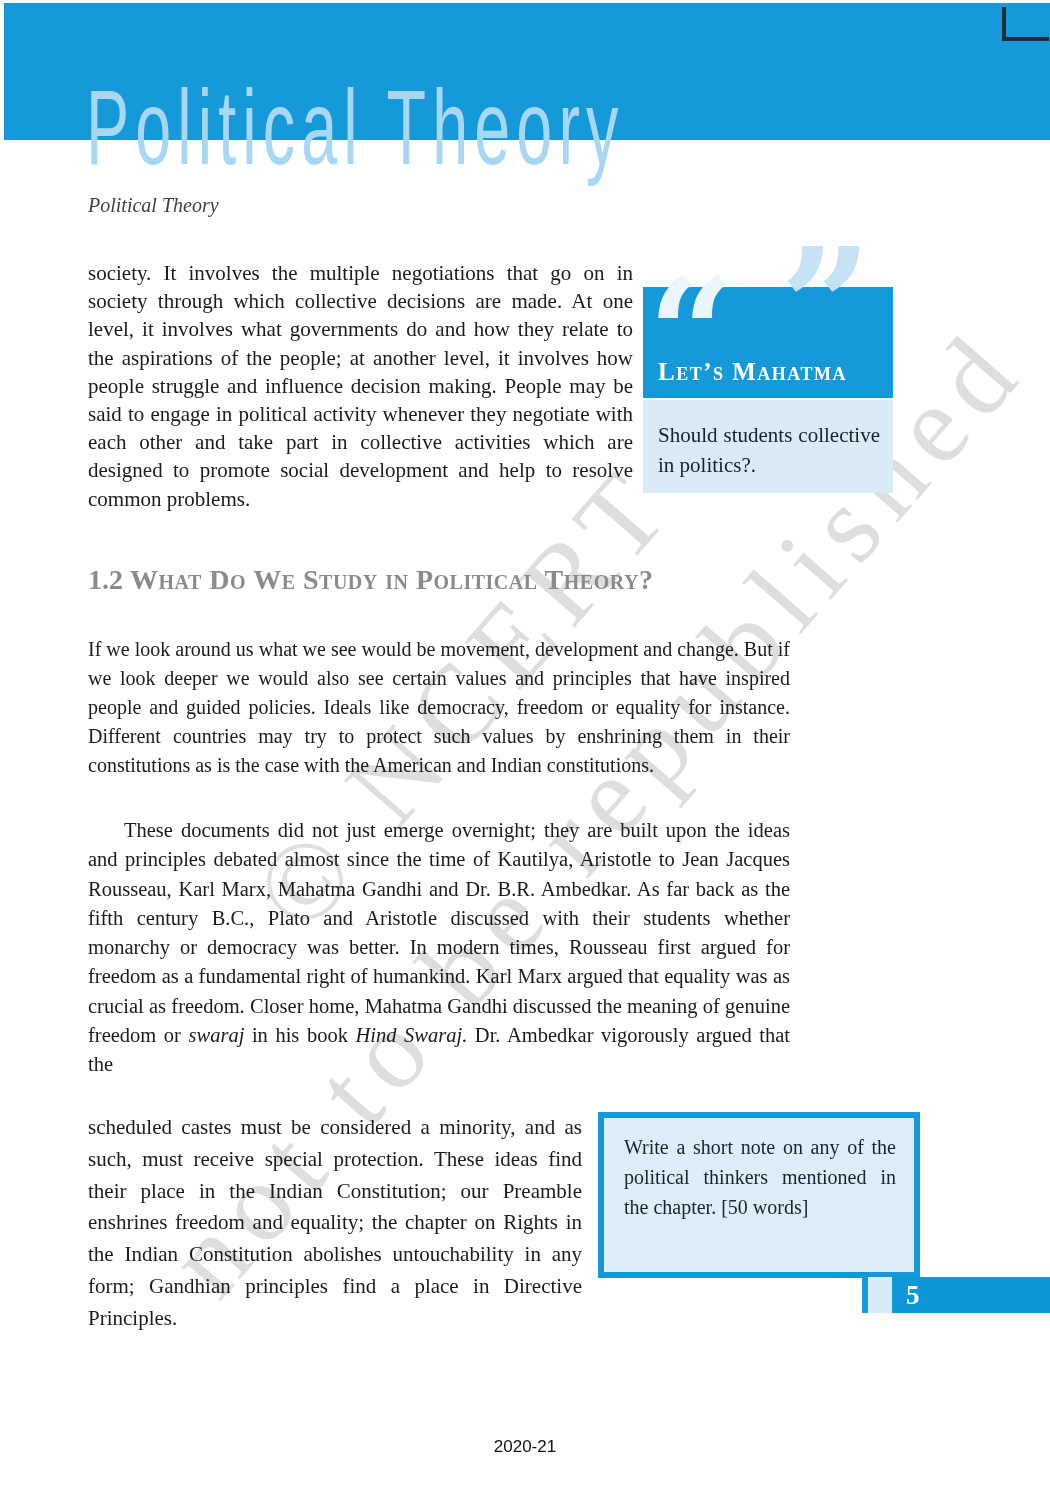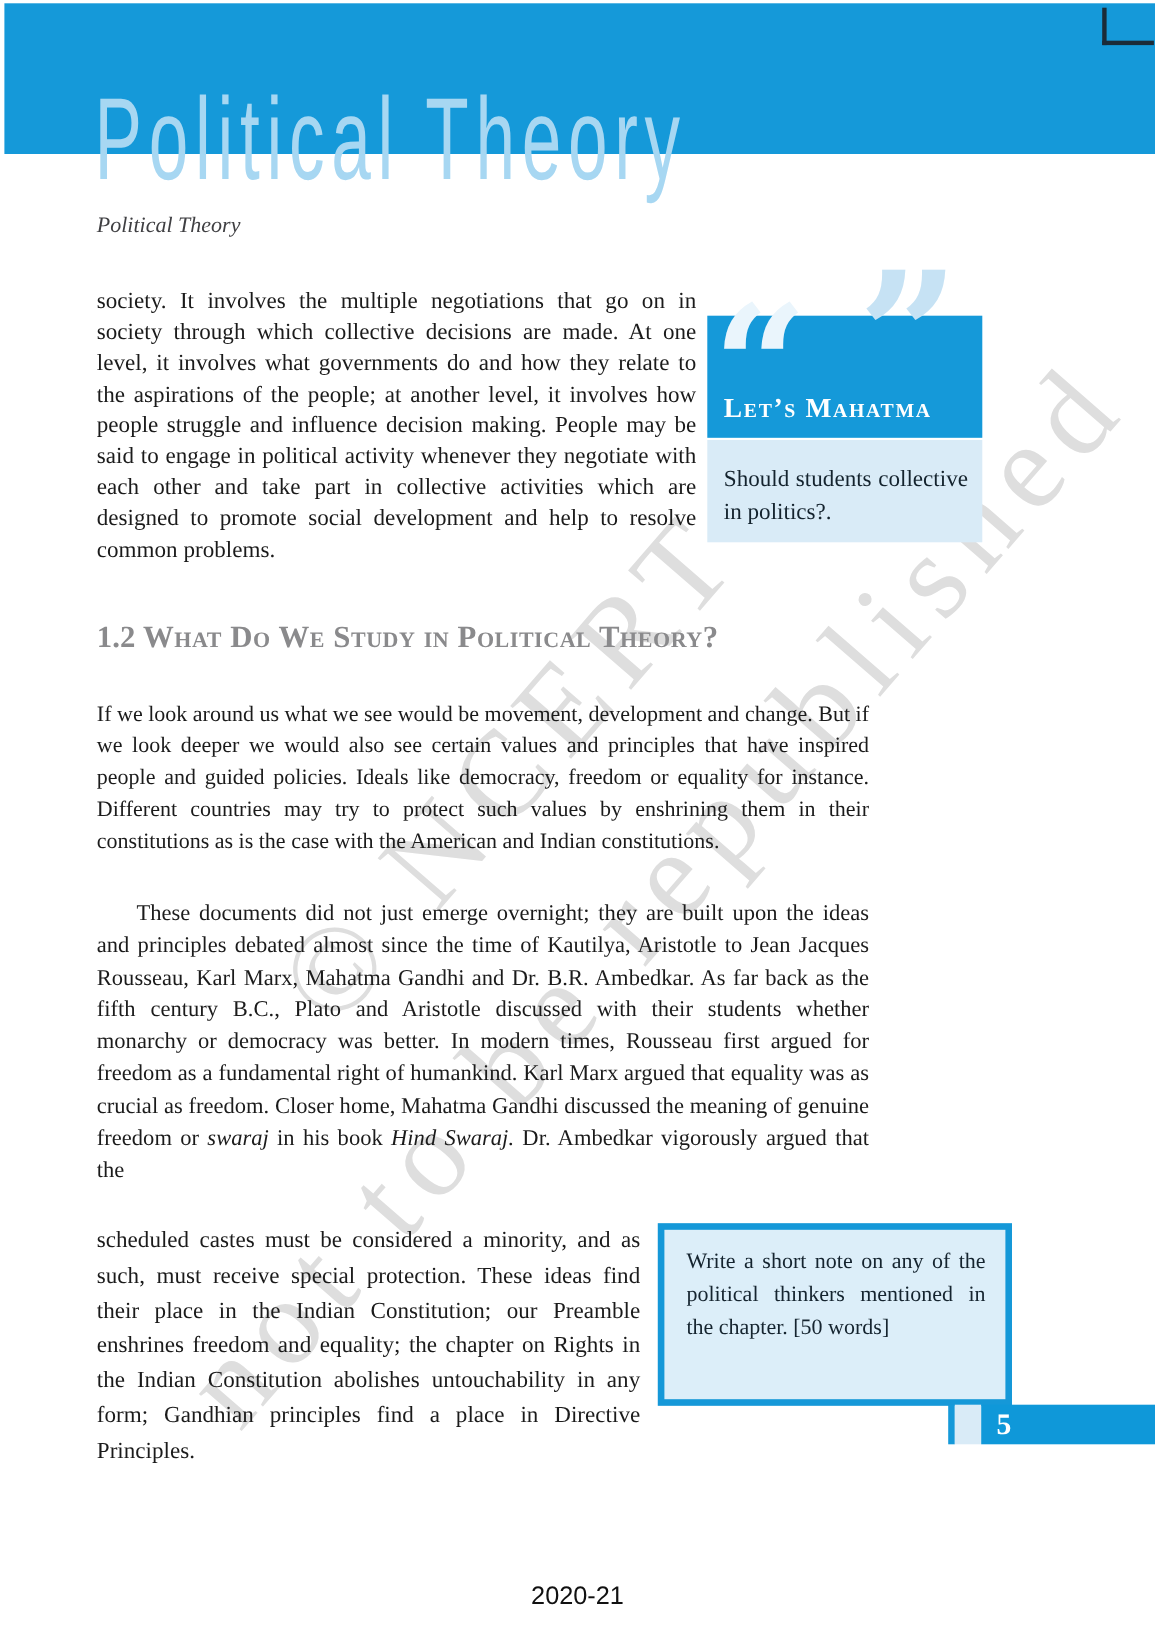--- a/index.html
+++ b/index.html
@@ -62,21 +62,21 @@
       line-height:30px;color:#15242F;text-align:justify;}
 
   
   .pn-accent{position:absolute;left:862px;top:1277px;width:6px;height:36px;background:var(--band-blue);z-index:4;}
   .pn-spacer{position:absolute;left:868px;top:1277px;width:24px;height:36px;background:var(--light-box);z-index:4;}
   .pn-badge{position:absolute;left:892px;top:1277px;width:158px;height:36px;background:var(--page-num-blue);z-index:4;}
   .pn-badge span{display:block;padding:3px 0 0 14px;color:#fff;font-weight:bold;font-size:27px;
       font-family:"Liberation Serif",serif;}
 
   .footer-year{position:absolute;left:0;top:1437px;width:100%;text-align:center;z-index:4;
-      font-family:"Liberation Sans",sans-serif;font-size:23px;color:#111;}
+      font-family:"Liberation Sans",sans-serif;font-size:17px;color:#111;}
 </style>
 </head>
 <body>
 
 <div class="page">
 
   <div class="watermark">
     <div>© NCERT</div>
     <div>not to be republished</div>
   </div>

